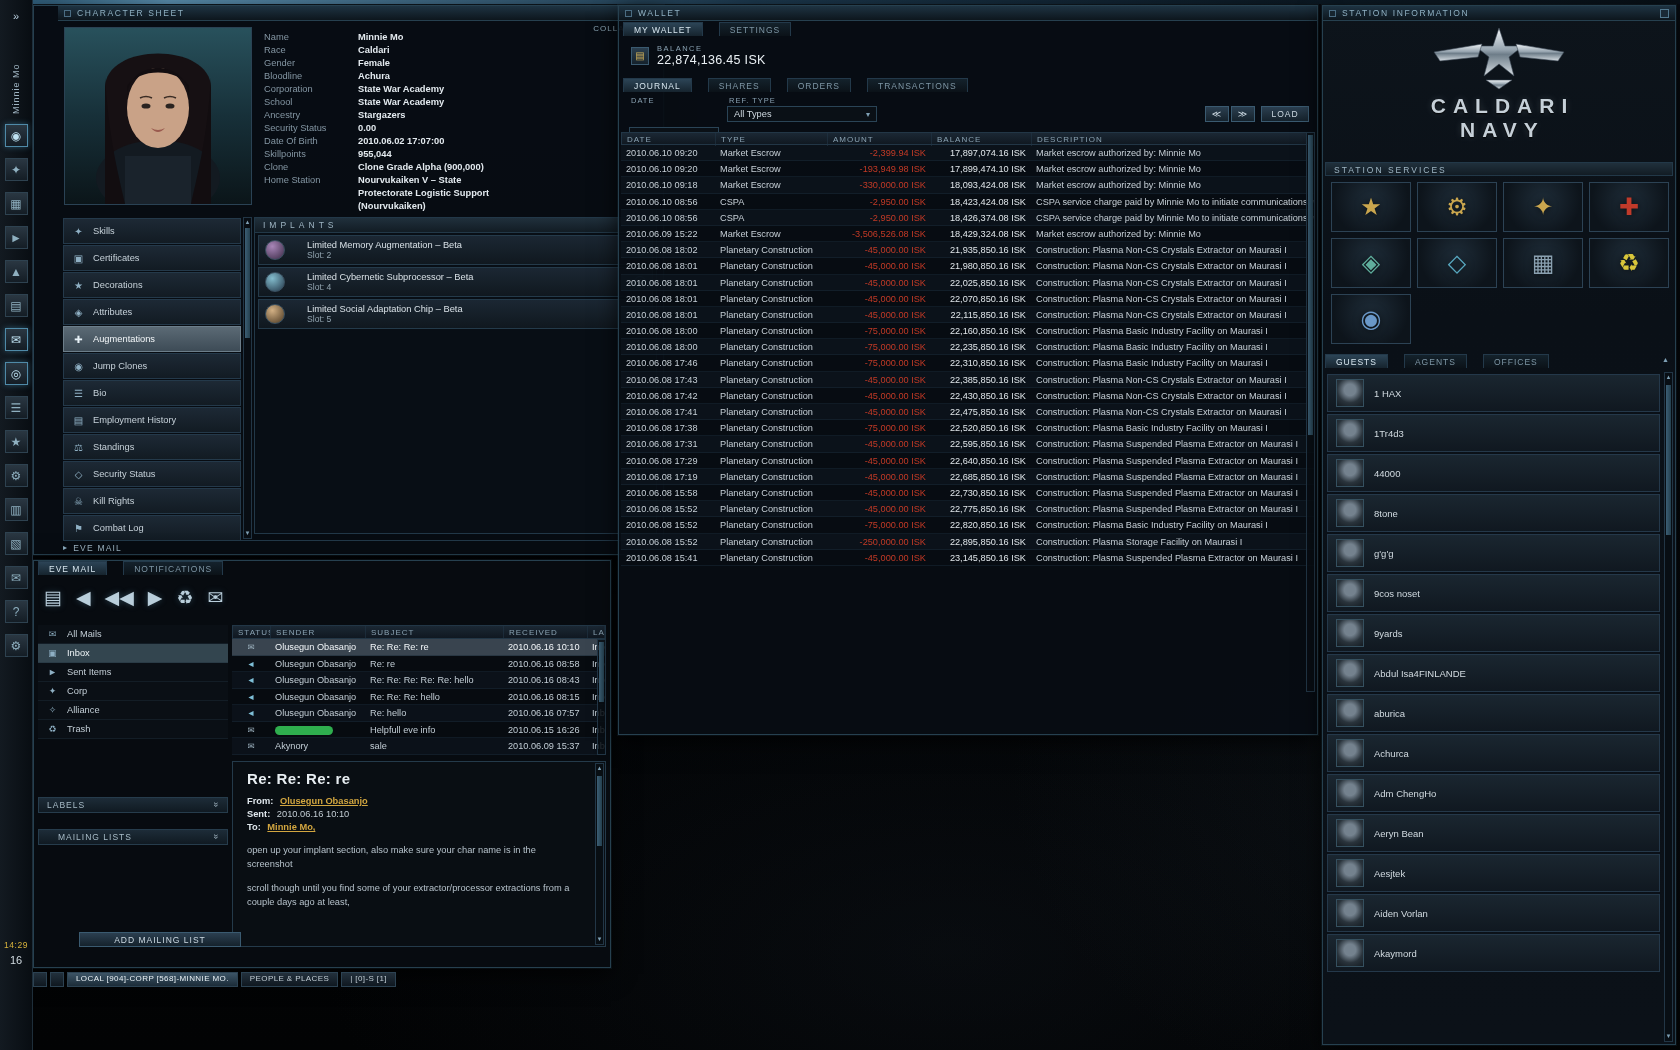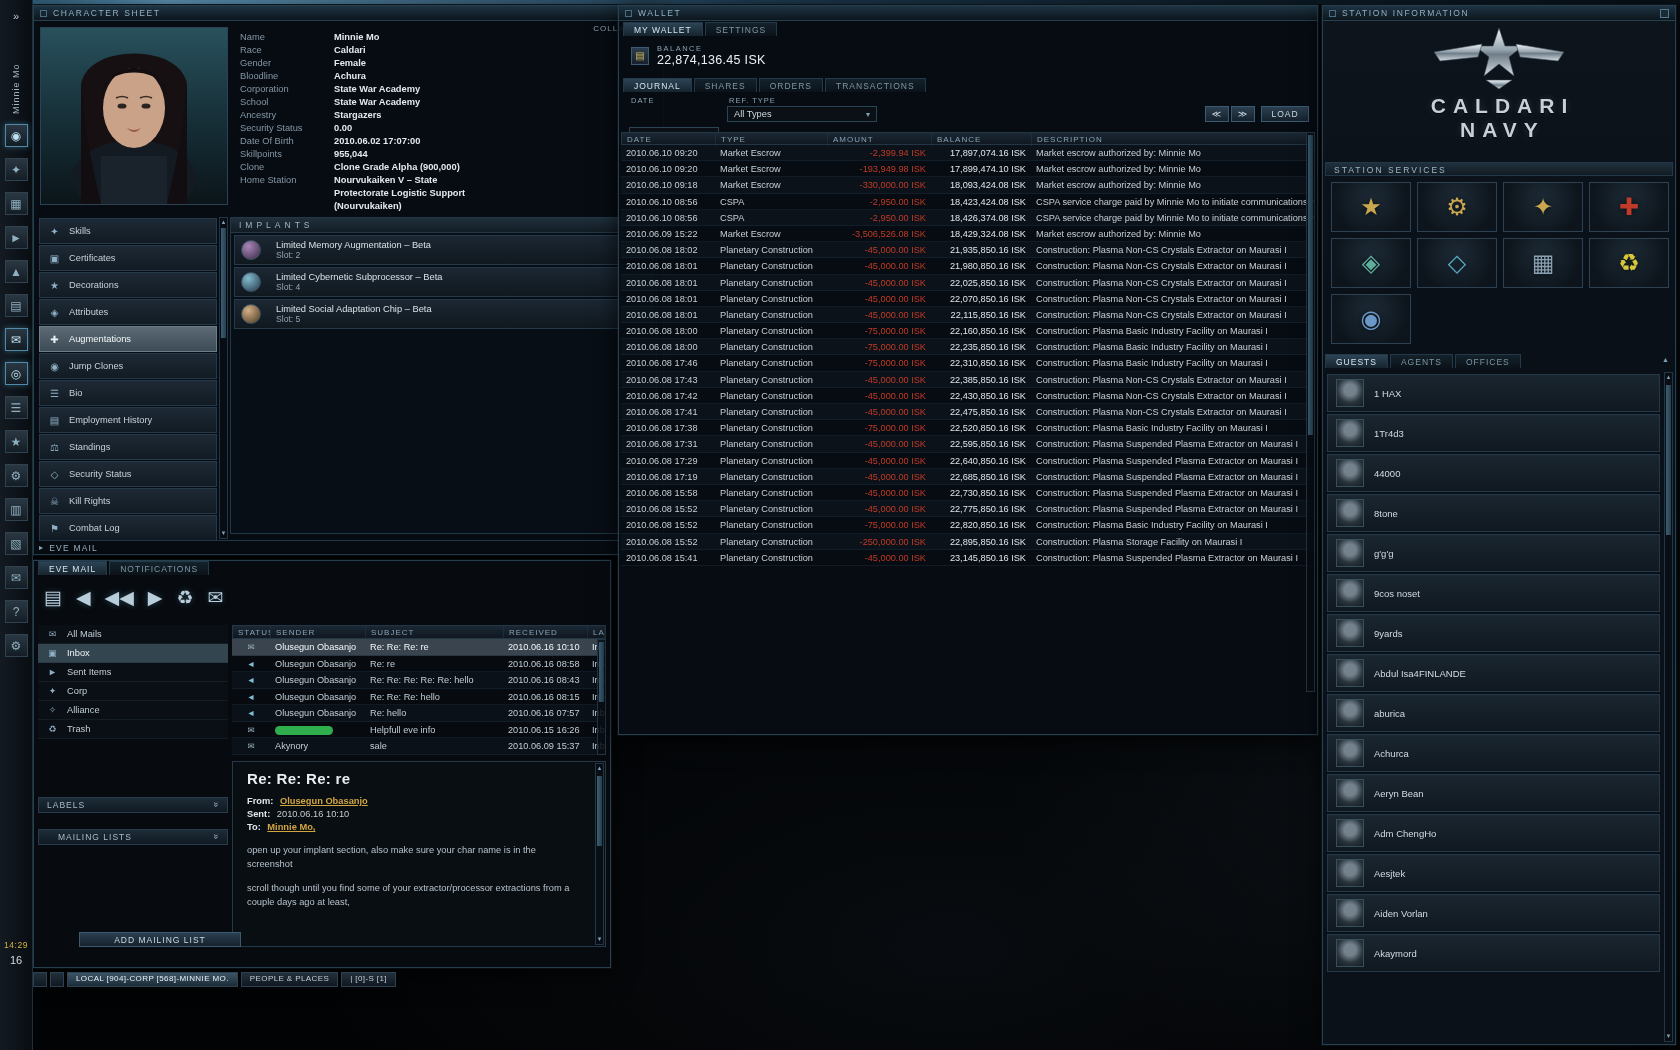--- a/index.html
+++ b/index.html
@@ -15,21 +15,21 @@
     background:linear-gradient(90deg,#24506c,#5d93b4 10%,#1d3a50 45%,#0d1c28 75%,#081017); }
 
   
   .window { position:absolute; background:rgba(8,13,19,.93); border:1px solid #26404f;
     box-shadow:0 0 0 1px rgba(70,120,150,.10), 0 6px 22px rgba(0,0,0,.75); }
   .titlebar { height:15px; display:flex; align-items:center; gap:6px; padding:0 6px;
     background:linear-gradient(#1e3342,#0d161d); border-bottom:1px solid #26404f;
     font-size:8.5px; letter-spacing:1.6px; color:#8fb0c2; text-transform:uppercase; }
   .tb-dot { width:7px; height:7px; border:1px solid #4a6c82; background:#16242e; }
   .pin { margin-left:auto; width:9px; height:9px; border:1px solid #52788e; background:#1a2a36; }
-  .tabs { position:absolute; display:flex; gap:2px; }
+  .tabs { position:absolute; display:flex; gap:16px; }
   .tab { padding:2px 10px 1px; font-size:8.5px; letter-spacing:1px; color:#7e96a5; text-transform:uppercase;
     background:linear-gradient(#14222c,#0b1218); border:1px solid #23394a; border-bottom:none; cursor:default; }
   .tab.selected { color:#d7e6ef; background:linear-gradient(#2c4456,#16242e); }
   .btn { display:inline-flex; align-items:center; justify-content:center;
     background:linear-gradient(#2b3f50,#15222c); border:1px solid #3a5a70; color:#ccd9e2;
     font-size:8.5px; letter-spacing:1px; text-transform:uppercase; }
   .sb { position:absolute; width:9px; background:rgba(8,14,20,.85); border:1px solid #223646; }
   .sb .thumb { position:absolute; left:1px; right:1px; background:linear-gradient(90deg,#3c5e74,#24404f); }
   .sb .arr { position:absolute; left:0; right:0; height:9px; font-size:6px; color:#7fa0b5; text-align:center; line-height:9px; }
   .chev-down { display:inline-block; transform:rotate(90deg); }
@@ -43,39 +43,39 @@
   .neo-name { margin-top:8px; writing-mode:vertical-rl; transform:rotate(180deg);
     font-size:9px; letter-spacing:1px; color:#9fb4c2; height:84px; }
   .neo-icons { margin-top:10px; display:flex; flex-direction:column; gap:11px; }
   .neo-icon { width:23px; height:23px; display:flex; align-items:center; justify-content:center;
     background:linear-gradient(#2a3742,#141d25); border:1px solid #2e4250; color:#8fb0c0; font-size:12px; }
   .neo-icon.hl { border-color:#4republic; border-color:#4f8aa8; box-shadow:0 0 6px rgba(80,160,200,.45); color:#bfe2f2; }
   .neo-clock { position:absolute; bottom:100px; font-size:8.5px; color:#d8b23c; letter-spacing:.5px; }
   .neo-date { position:absolute; bottom:84px; font-size:11px; color:#d2dbe1; }
 
   
-  .charsheet { left:33px; top:5px; width:631px; height:550px; }
+  .charsheet { left:33px; top:5px; width:631px; height:550px;padding-left:24px; }
   .cs-body { position:relative; height:535px; }
   .portrait { position:absolute; left:6px; top:6px; width:188px; height:178px; border:1px solid #2a4254; background:#0c161c; }
   .collapse { position:absolute; right:10px; top:3px; font-size:8px; letter-spacing:1px; color:#8ca6b5; display:flex; gap:4px; align-items:center; }
   .attrs { position:absolute; left:206px; top:10px; right:8px; }
   .attr-row { display:flex; font-size:9.3px; line-height:13px; }
   .attr-label { width:94px; color:#8496a3; flex:none; }
   .attr-value { color:#e3eaef; font-weight:bold; white-space:pre-line; }
   .cs-nav { position:absolute; left:5px; top:196px; width:178px; }
   .nav-row { height:26px; margin:1px 0; display:flex; align-items:center; gap:7px; padding:0 7px;
     background:linear-gradient(#1d2935,#121b23); border:1px solid #24394a; font-size:9.3px; color:#c6d1d9; }
   .nav-row.selected { background:linear-gradient(#5b6a75,#3d4b56); border-color:#6c7e8a; color:#f2f6f8; }
   .nav-icon { width:15px; text-align:center; font-size:10px; color:#8fb0c4; }
   .nav-row.selected .nav-icon { color:#e8f2f8; }
   .implants-panel { position:absolute; left:196px; right:6px; top:196px; bottom:22px;
     border:1px solid #223848; background:rgba(10,17,24,.55); }
   .implants-header { height:15px; line-height:15px; padding:0 8px; letter-spacing:4px; font-size:8.5px;
     color:#9fb6c4; background:linear-gradient(#20303c,#121c24); border-bottom:1px solid #223848; }
-  .implant-row { height:30px; margin:2px 3px; display:flex; align-items:center; gap:15px; padding:0 6px;
+  .implant-row { height:30px; margin:2px 3px; display:flex; align-items:center; gap:22px; padding:0 6px;
     background:linear-gradient(#1b2733,#10181f); border:1px solid #243a4a; }
   .implant-icon { width:20px; height:20px; border-radius:50%; flex:none; border:1px solid #3a5060; }
   .implant-row:nth-child(1) .implant-icon { background:radial-gradient(circle at 35% 30%, #a886b8, #3a2a45); }
   .implant-row:nth-child(2) .implant-icon { background:radial-gradient(circle at 35% 30%, #83bccd, #24384a); }
   .implant-row:nth-child(3) .implant-icon { background:radial-gradient(circle at 35% 30%, #d2b084, #4a3822); }
   .implant-name { display:block; font-size:9.3px; color:#d8e0e6; }
   .implant-slot { display:block; font-size:8.6px; color:#92a4b0; }
   .info-icon { margin-left:auto; width:12px; height:12px; border-radius:50%; border:1px solid #4a90c0;
     color:#aad4f2; font-size:8px; font-style:italic; display:flex; align-items:center; justify-content:center;
     font-family:"Liberation Serif", serif; background:#10202c; flex:none; }
@@ -919,25 +919,25 @@
         <div class="guest-row">
         <span class="mini-portrait"></span>
         <span class="guest-name">aburica</span>
       </div>
         <div class="guest-row">
         <span class="mini-portrait"></span>
         <span class="guest-name">Achurca</span>
       </div>
         <div class="guest-row">
         <span class="mini-portrait"></span>
+        <span class="guest-name">Adm ChengHo</span>
+      </div>
+        <div class="guest-row">
+        <span class="mini-portrait"></span>
         <span class="guest-name">Aeryn Bean</span>
-      </div>
-        <div class="guest-row">
-        <span class="mini-portrait"></span>
-        <span class="guest-name">Adm ChengHo</span>
       </div>
         <div class="guest-row">
         <span class="mini-portrait"></span>
         <span class="guest-name">Aesjtek</span>
       </div>
         <div class="guest-row">
         <span class="mini-portrait"></span>
         <span class="guest-name">Aiden Vorlan</span>
       </div>
         <div class="guest-row">

